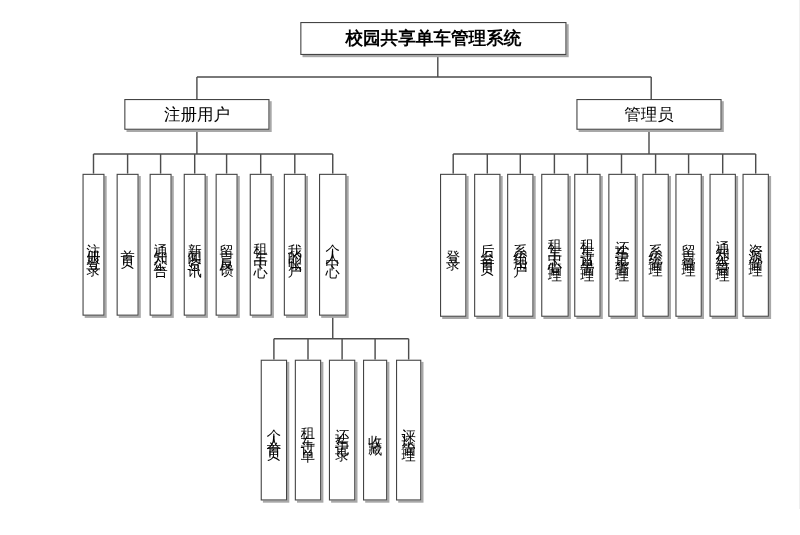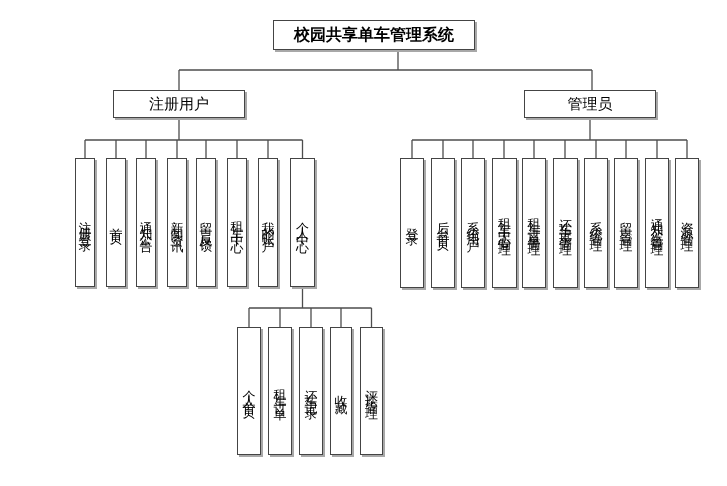--- a/index.html
+++ b/index.html
@@ -55,21 +55,21 @@
 
 <div id="canvas">
 
   <svg id="wires" viewBox="0 0 727 486" xmlns="http://www.w3.org/2000/svg">
     <path d="M398 50 V70 M179 70 H592 M179 70 V90 M592 70 V90"></path>
     <path d="M179 118 V140 M85 140 H302.5 M85 140 V158 M116 140 V158 M146 140 V158 M177 140 V158 M206 140 V158 M237 140 V158 M268 140 V158 M302.5 140 V158"></path>
     <path d="M590 118 V140 M412 140 H687 M412 140 V158 M443 140 V158 M473 140 V158 M504 140 V158 M534 140 V158 M565 140 V158 M596 140 V158 M626 140 V158 M657 140 V158 M687 140 V158"></path>
     <path d="M302.5 287 V308 M249 308 H371.5 M249 308 V327 M280 308 V327 M311 308 V327 M341 308 V327 M371.5 308 V327"></path>
   </svg>
 
-  <div class="hnode title" style="left:273px;top:20px;width:202px;height:30px;text-align:center;">校园共享单车管理系统</div>
+  <div class="hnode title" style="left:273px;top:20px;width:242px;height:30px;text-align:center;">校园共享单车管理系统</div>
 
   <div class="hnode" style="left:524px;top:90px;width:132px;height:28px;">管理员</div>
   <div class="hnode" style="left:113px;top:90px;width:132px;height:28px;">注册用户</div>
 
   <div class="vnode" style="left:75px;top:158px;width:20px;height:129px;">
       <span>注册登录</span>
     </div>
   <div class="vnode" style="left:106px;top:158px;width:20px;height:129px;">
       <span>首页</span>
     </div>

